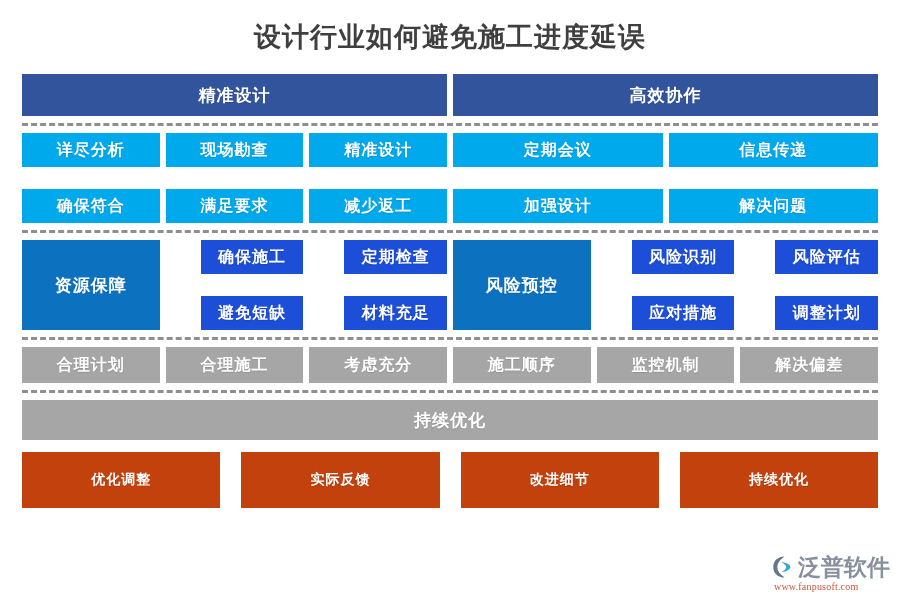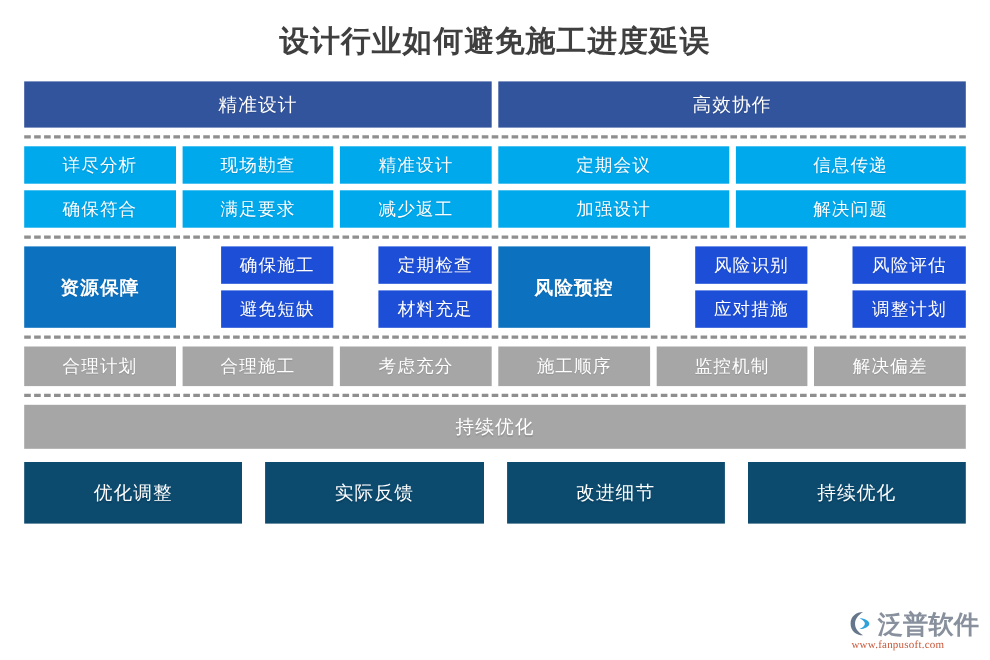--- a/index.html
+++ b/index.html
@@ -39,21 +39,21 @@
     text-shadow: 1px 1px 0 rgba(255,255,255,0.9);
     white-space: nowrap;
   }
 
   
   .cell {
     display: flex;
     align-items: center;
     justify-content: center;
     color: #ffffff;
-    font-weight: normal;
+    font-weight: bold;
     font-size: 16px;
     letter-spacing: 1px;
     box-sizing: border-box;
     white-space: nowrap;
     text-shadow: 0 1px 1px rgba(0,0,0,0.12);
   }
 
   
   .header-band {
     display: flex;
@@ -80,21 +80,21 @@
   }
   .half {
     flex: 1;
     display: flex;
     gap: 6px;
   }
   .col {
     flex: 1;
     display: flex;
     flex-direction: column;
-    gap: 6px;
+    gap: 22px;
   }
   .col .cell {
     height: 34px;
   }
 
   
   .cyan .cell { background: #00a8ec; }
 
   
   .blue .cell { background: #1d4ed8; margin-left: 35px; }
@@ -137,22 +137,22 @@
 
   
   .bottom-row {
     display: flex;
     gap: 21px;
     height: 56px;
     margin-top: 12px;
   }
   .bottom-row .cell {
     flex: 1;
-    background: #0c4a6e;
-    font-size: 17px;
+    background: #c2410c;
+    font-size: 14px;
   }
 
   
   .logo {
     position: absolute;
     right: 10px;
     bottom: 8px;
     display: flex;
     flex-direction: column;
     align-items: flex-start;

